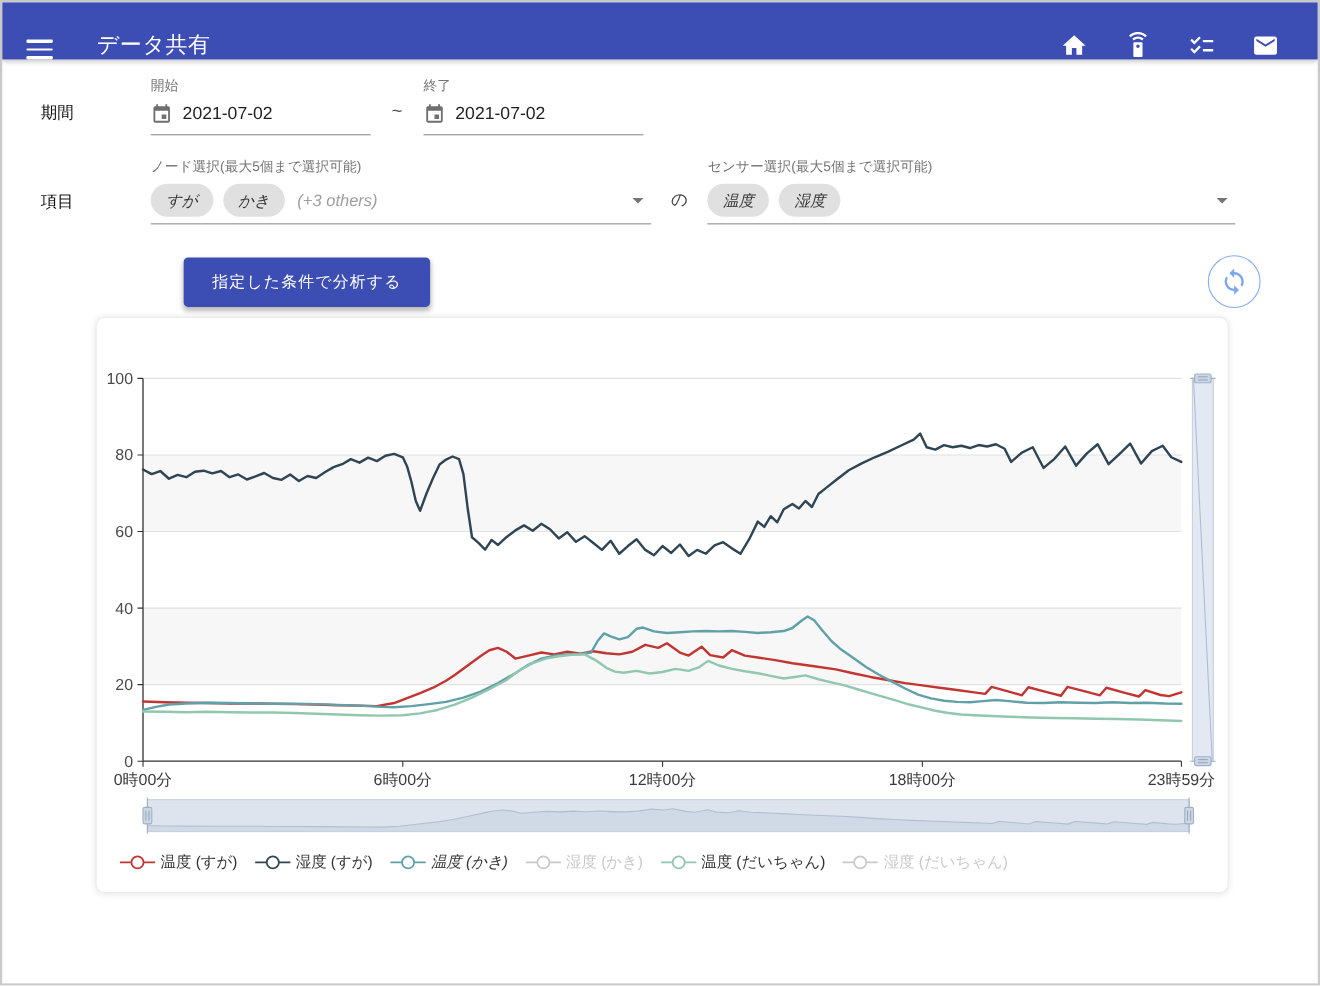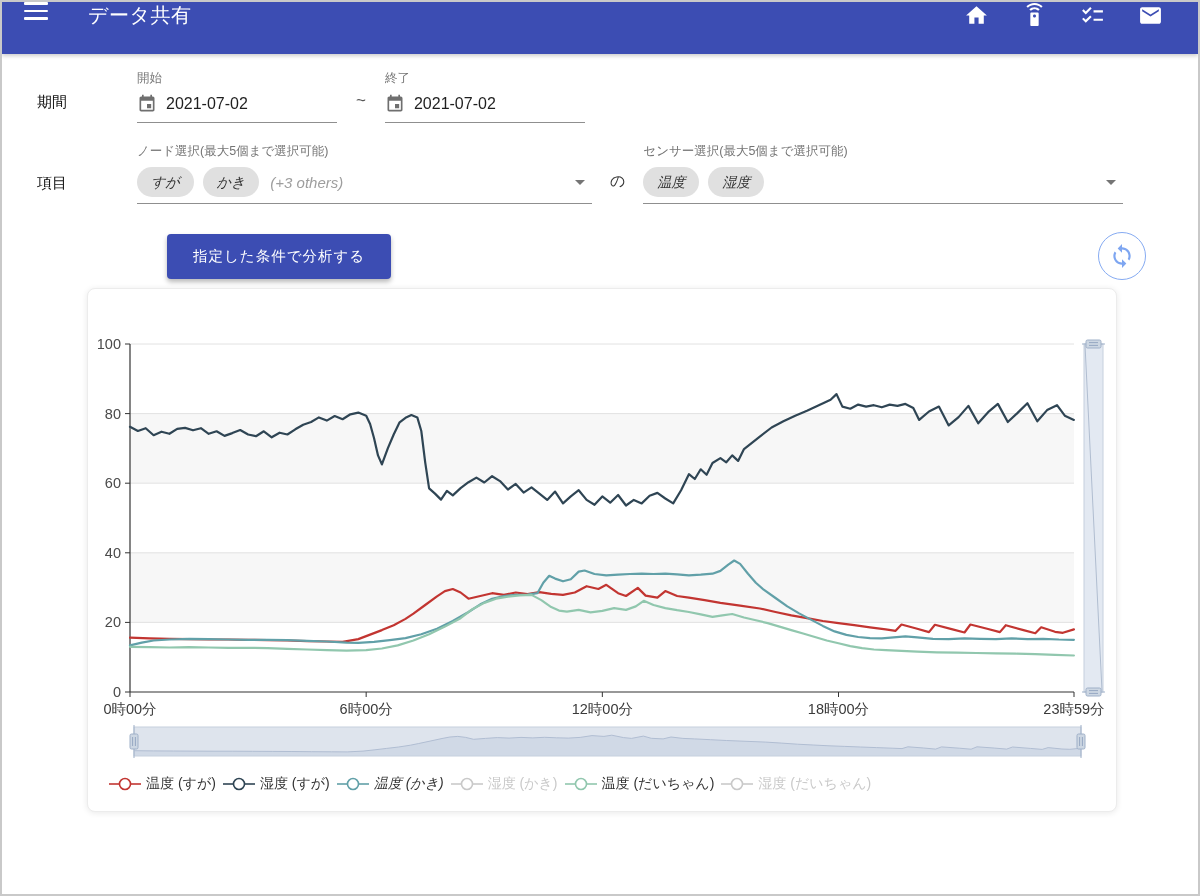--- a/index.html
+++ b/index.html
@@ -1,21 +1,21 @@
 <!DOCTYPE html>
 <html><head>
 <meta charset="utf-8">
 <style>
   * { margin:0; padding:0; box-sizing:border-box; }
   html,body { background:#e8e8e8; }
   body { font-family:"Liberation Sans","DejaVu Sans",sans-serif; }
   .screen { width:1200px; height:896px; background:#fff; border:2px solid #c9c9c9; position:relative; overflow:hidden; }
 
   
-  .app-bar { height:52px; background:#3c4db3; display:flex; align-items:flex-start; padding:0 35px 0 22px; box-shadow:0 2px 4px rgba(0,0,0,.2); }
+  .app-bar { height:52px; background:#3c4db3; display:flex; align-items:flex-end; padding:0 35px 0 22px; box-shadow:0 2px 4px rgba(0,0,0,.2); }
   .hamburger { width:24px; height:18px; display:flex; flex-direction:column; justify-content:space-between; cursor:pointer; }
   .hamburger span { display:block; height:2.6px; background:#fff; border-radius:1px; }
   .app-title { color:#fff; font-size:20px; font-weight:500; margin-left:40px; letter-spacing:.5px; }
   .bar-icons { margin-left:auto; display:flex; align-items:center; gap:32px; }
   .bar-icon { width:26px; height:26px; display:flex; align-items:center; justify-content:center; cursor:pointer; }
   .bar-icon svg { width:25px; height:25px; fill:#fff; }
 
   
   .filters { padding:16px 35px 0 35px; }
   .frow { display:flex; align-items:flex-end; }
@@ -38,21 +38,21 @@
 
   
   .action-row { display:flex; align-items:center; margin-top:28px; padding:0 52px 0 165px; }
   .analyze-btn { background:#3c4db3; color:#fff; border:none; border-radius:4px; font-size:14.5px; font-family:inherit; padding:13px 26px; letter-spacing:1px; box-shadow:0 3px 5px rgba(0,0,0,.28); cursor:pointer;text-align:right; }
   .refresh-btn { margin-left:auto; width:48px; height:48px; border-radius:50%; border:1.6px solid #86abf2; background:#fff; display:flex; align-items:center; justify-content:center; cursor:pointer; }
   .refresh-btn svg { width:26px; height:26px; fill:#7ea6f1; }
 
   
   .chart-card { width:1030px; margin:8px 0 0 85px; background:#fff; border:1px solid #ececec; border-radius:8px; box-shadow:0 1px 6px rgba(0,0,0,.09); padding:10px 0 18px 0; }
   .chart-svg { display:block; margin-left:10px; }
-  .legend-row { display:flex; align-items:center; gap:6px; padding-left:20px; margin-top:6px; flex-wrap:nowrap; }
+  .legend-row { display:flex; align-items:center; gap:15px; padding-left:20px; margin-top:6px; flex-wrap:nowrap; }
   .legend-item { display:flex; align-items:center; gap:4px; cursor:pointer; white-space:nowrap; }
   .legend-item .lab { font-size:14px; }
 </style>
 </head>
 <body>
 
 <div class="screen">
 
   <header class="app-bar">
     <div class="hamburger">

